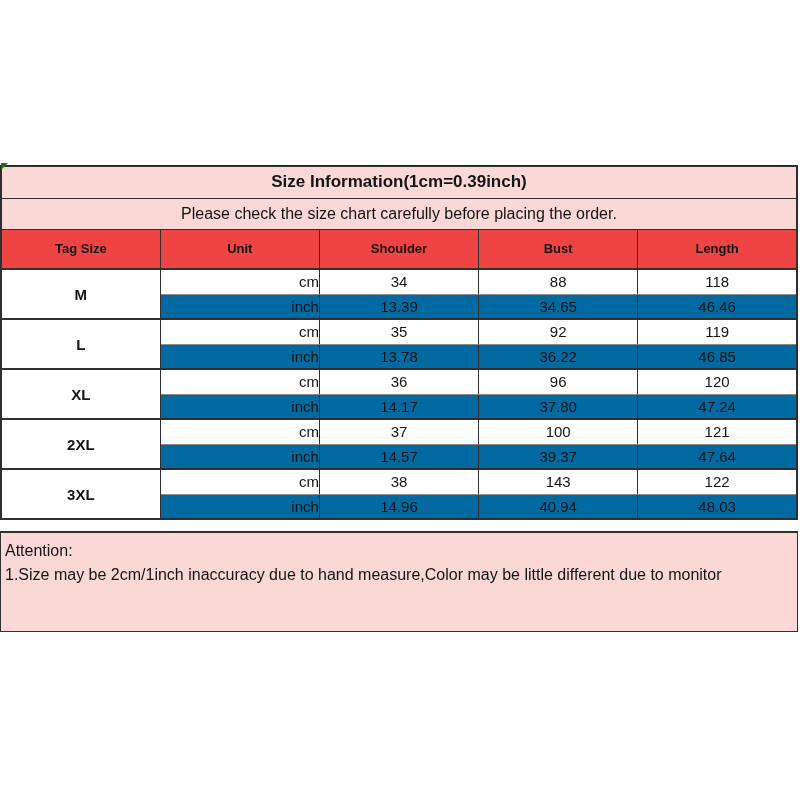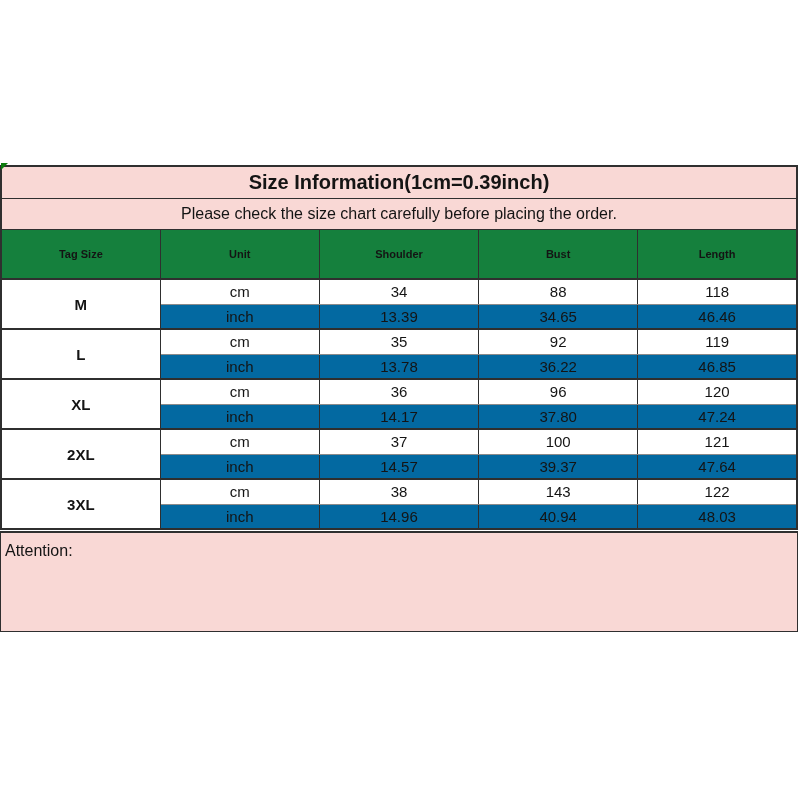--- a/index.html
+++ b/index.html
@@ -17,46 +17,46 @@
   }
   table.size-table {
     position:absolute; top:165px; left:0; width:798px;
     border-collapse:collapse; table-layout:fixed;
     border:2px solid #2f2f2f;
   }
   table.size-table col { width:20%; }
   td, th { text-align:center; vertical-align:middle; overflow:hidden; white-space:nowrap; }
   .title-cell {
     background:#f9d8d5; height:32px;
-    font-weight:bold; font-size:20px;
+    font-weight:bold; font-size:17px;
     border-bottom:1px solid #2f2f2f;
   }
   .subtitle-cell {
     background:#f9d8d5; height:31px;
     font-size:16px;
     border-bottom:1px solid #2f2f2f;
   }
   tr.header-row th {
-    background:#15803d; height:50px;
-    font-weight:bold; font-size:11px;
+    background:#ef4444; height:40px;
+    font-weight:bold; font-size:13px;
     border-left:1px solid #2f2f2f; border-right:1px solid #2f2f2f;
     border-bottom:2px solid #2f2f2f;
   }
   tr.row-cm td, tr.row-inch td {
     height:25px; font-size:15px;
     border-left:1px solid #2f2f2f; border-right:1px solid #2f2f2f;
   }
   tr.row-cm td { background:#ffffff; border-bottom:1px solid #8a8a8a; }
   tr.row-inch td { background:#0369a1; border-bottom:2px solid #2f2f2f; }
   td.tag-cell {
     background:#ffffff !important;
     font-weight:bold; font-size:18px;
     border-bottom:2px solid #2f2f2f !important;
   }
-  td.unit-cell { font-size:17px; }
+  td.unit-cell { font-size:17px;text-align:right; }
   .attention {
     position:absolute; top:531px; left:0; width:798px; height:101px;
     background:#f9d8d5;
     border:1px solid #2f2f2f; border-top-width:2px;
     padding:6px 4px 0 4px;
     font-size:16px; line-height:24px;
   }
   .attention div { white-space:nowrap; }
 </style>
 </head>
@@ -154,13 +154,14 @@
       <td class="unit-cell">inch</td>
       <td>14.96</td>
       <td>40.94</td>
       <td>48.03</td>
     </tr>
   </tbody>
 </table>
 
 <div class="attention">
   <div>Attention:</div>
+  <div>1.Size may be 2cm/1inch inaccuracy due to hand measure,Color may be little different due to monitor</div>
 </div>
 
 </body></html>

